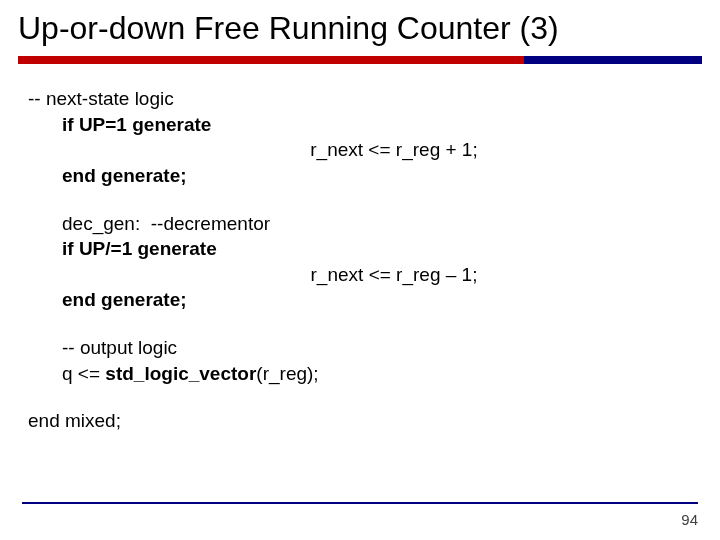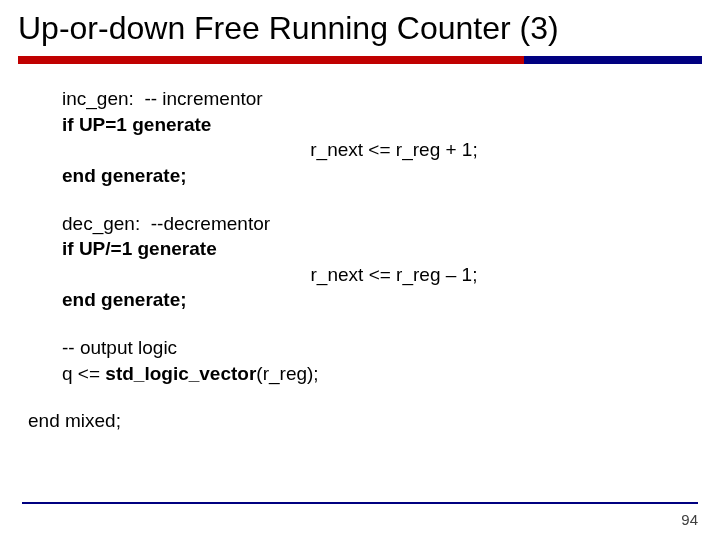--- a/index.html
+++ b/index.html
@@ -70,22 +70,22 @@
 </head>
 <body>
 
 <div class="slide">
 
   <div class="title">Up-or-down Free Running Counter (3)</div>
   <div class="title-rule"></div>
 
   <div class="content">
 
+    <div class="line">-- next-state logic</div>
 
-    <div class="line indent1"><span>inc_gen:</span><span>  -- incrementor</span></div>
 
     <div class="line indent1 bold">if UP=1 generate</div>
     <div class="line indent2">r_next &lt;= r_reg + 1;</div>
     <div class="line indent1 bold">end generate;</div>
 
     <div class="spacer"></div>
 
     <div class="line indent1"><span>dec_gen:</span><span>  --decrementor</span></div>
 
     <div class="line indent1 bold">if UP/=1 generate</div>

